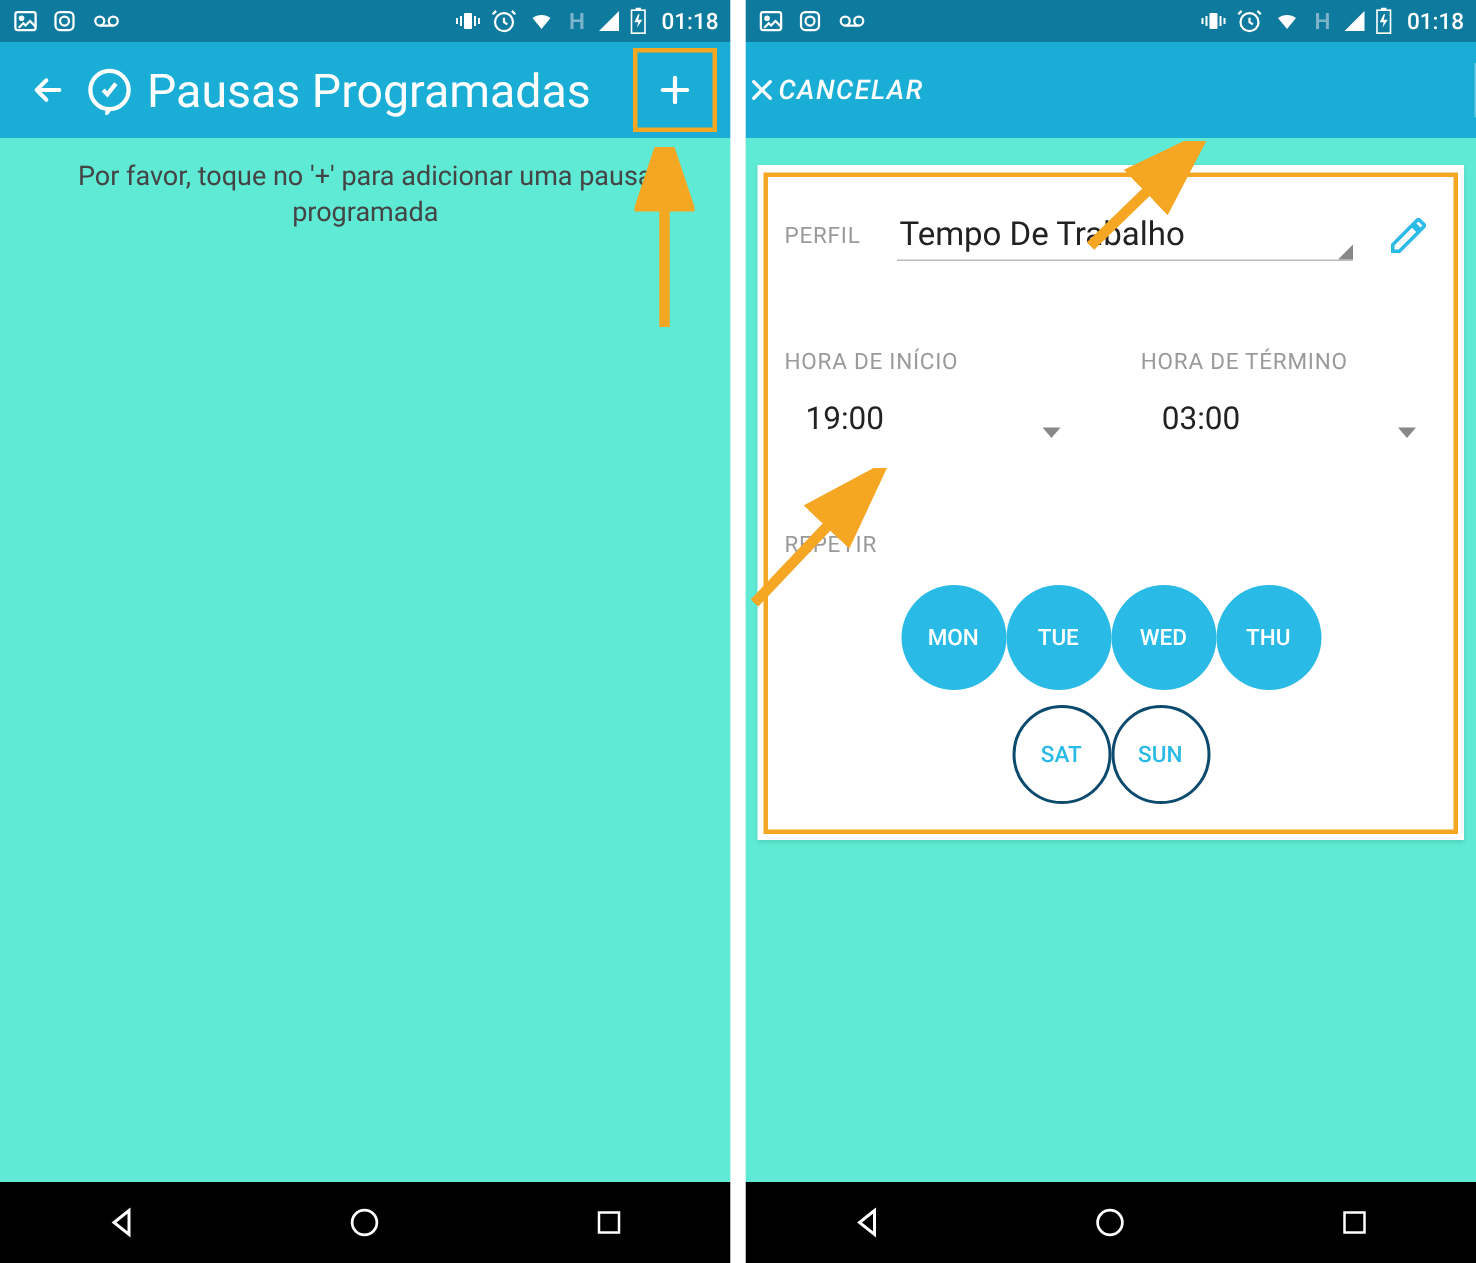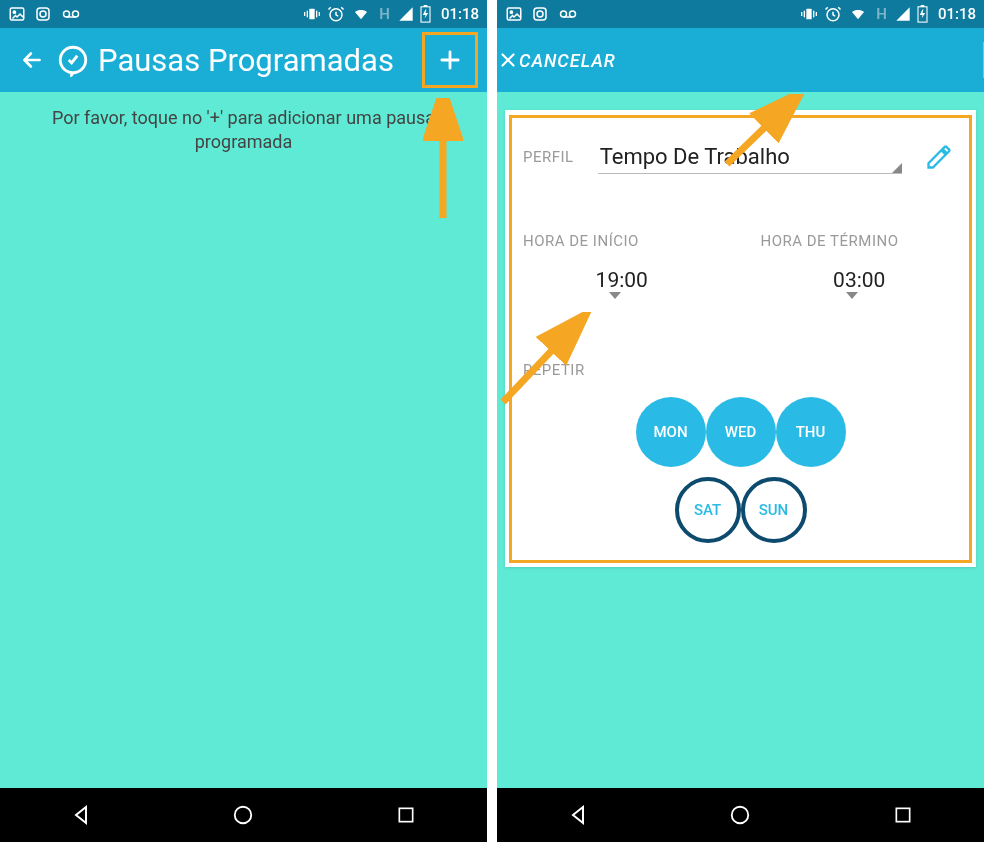--- a/index.html
+++ b/index.html
@@ -111,42 +111,41 @@
       width: 0; height: 0;
       border-left: 10px solid transparent;
       border-bottom: 10px solid #888;
     }
     .edit-btn { width: 38px; height: 38px; display: flex; align-items: center; justify-content: center; margin-left: 10px; }
 
     .time-section { margin-top: 56px; display: flex; gap: 40px; }
     .time-col { flex: 1; }
     .time-select {
       margin-top: 18px;
-      display: flex; align-items: center; justify-content: space-between;
+      display: flex; align-items: flex-end; justify-content: space-between;
       padding-right: 14px;
-      flex-direction: column;
     }
     .time-value { font-size: 21px; color: #222; margin-left: 14px; }
     .dropdown-caret {
       width: 0; height: 0;
       border-left: 6px solid transparent;
       border-right: 6px solid transparent;
       border-top: 7px solid #888;
     }
 
     .repeat-section { margin-top: 62px; }
     .day-row { display: flex; justify-content: center; margin-top: 18px; }
     .day-chip {
       width: 70px; height: 70px; border-radius: 50%;
       display: flex; align-items: center; justify-content: center;
       font-size: 15px; font-weight: 500;
     }
     .day-chip.active { background: #29bbe6; color: #fff; }
     .day-chip.inactive {
-      background: #fff; border: 4px solid #0c4a6e; color: #29bbe6;
+      background: #fff; border: 2px solid #0c4a6e; color: #29bbe6;
     }
     .day-row-2 { margin-top: 10px; }
     .day-row-2 .day-chip { width: 66px; height: 66px; }
 
     
     .nav-bar {
       height: 54px;
       background: #000;
       display: flex;
       align-items: center;
@@ -392,20 +391,21 @@
             <span class="time-value">03:00</span>
             <div class="dropdown-caret"></div>
           </div>
         </div>
       </div>
 
       <div class="repeat-section">
         <div class="field-label">REPETIR</div>
         <div class="day-row">
           <div class="day-chip active">MON</div>
+          <div class="day-chip active">TUE</div>
           <div class="day-chip active">WED</div>
           <div class="day-chip active">THU</div>
         </div>
         <div class="day-row day-row-2">
           <div class="day-chip inactive">SAT</div>
           <div class="day-chip inactive">SUN</div>
         </div>
       </div>
     </div>
 

